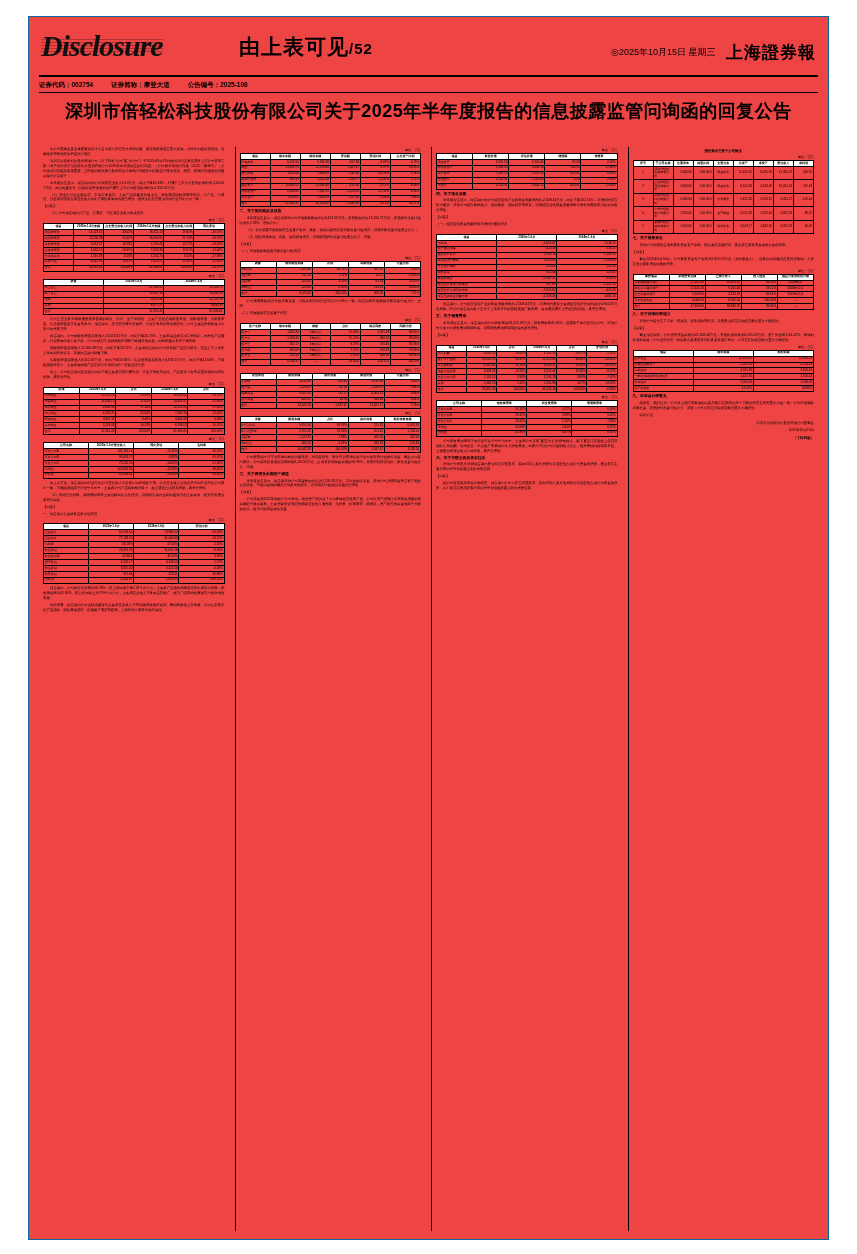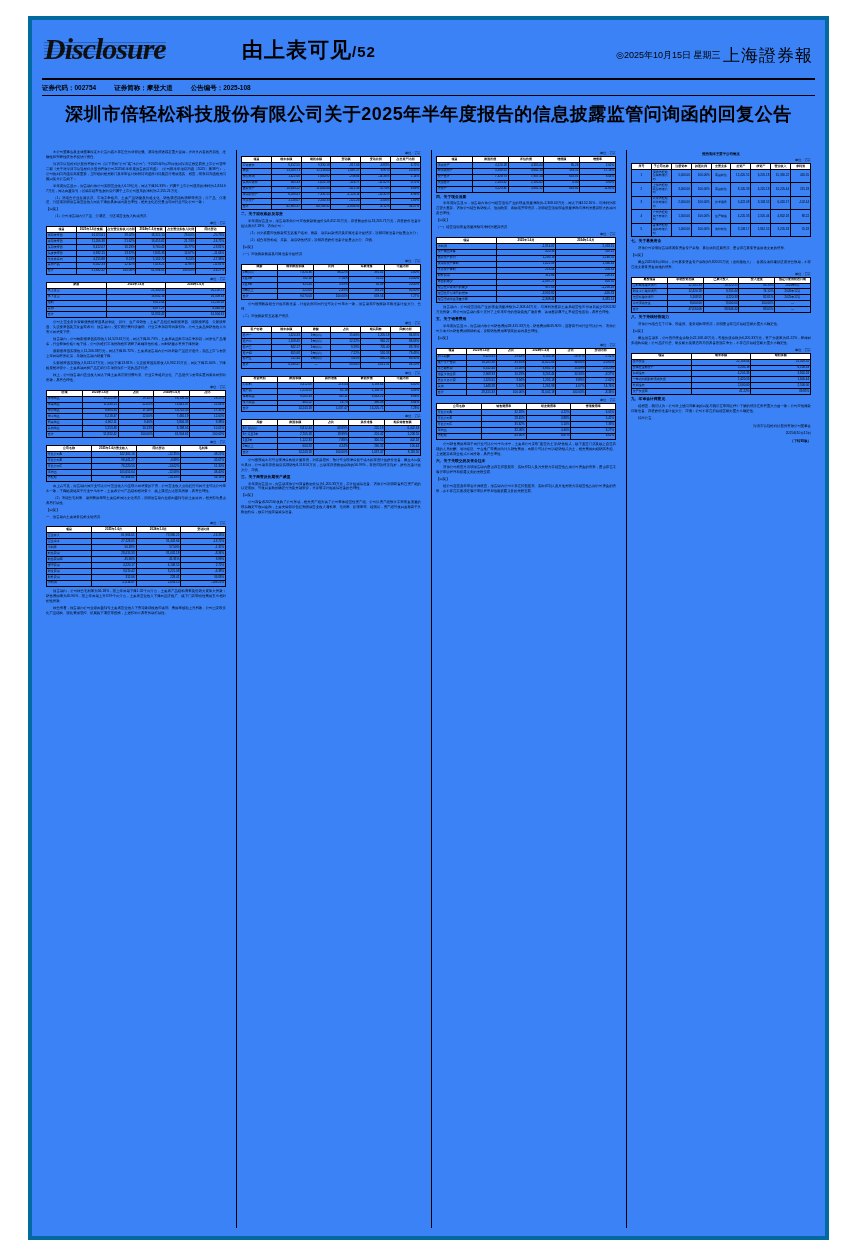--- a/index.html
+++ b/index.html
@@ -3,21 +3,21 @@
 <meta charset="utf-8">
 <style>
   html,body{margin:0;padding:0;background:#8c8c8c;}
   body{font-family:"Liberation Sans","DejaVu Sans",sans-serif;}
   .page{
     width:857px;height:1254px;background:#ffffff;position:relative;overflow:hidden;
     box-sizing:border-box;
   }
   .sheet{
     position:absolute;left:28px;top:16px;right:28px;bottom:14px;
-    border:4px solid #0369a1;background:#3b82f6;box-sizing:border-box;
+    border:1px solid #0369a1;background:#ef4444;box-sizing:border-box;
   }
   
   .masthead{
     position:relative;height:48px;border-bottom:2px solid #000;margin:10px 10px 0 10px;
   }
   .disclosure{
     position:absolute;left:2px;top:2px;font-family:"Liberation Serif","DejaVu Serif",serif;
     font-weight:bold;font-style:italic;font-size:30px;letter-spacing:-1px;color:#111;
   }
   .disclosure::after{
@@ -26,24 +26,24 @@
     opacity:.25;pointer-events:none;
   }
   .mast-cn{
     position:absolute;left:200px;top:6px;font-size:21px;font-weight:bold;color:#000;
     letter-spacing:1px;
   }
   .mast-cn .pg{font-size:15px;font-weight:bold;}
   .mast-right{
     position:absolute;right:2px;top:14px;font-size:9px;color:#000;text-align:right;
   }
-  .mast-date{display:inline-block;vertical-align:middle;margin-right:0;}
+  .mast-date{display:inline-block;vertical-align:middle;margin-right:8px;}
   .mast-logo{
     display:inline-block;vertical-align:middle;font-family:"Liberation Serif",serif;
-    font-weight:normal;font-size:17px;letter-spacing:1px;
+    font-weight:bold;font-size:17px;letter-spacing:1px;
   }
   
   .codeline{
     margin:4px 10px 0 10px;font-size:6.5px;color:#000;border-bottom:1px solid #000;
     padding-bottom:2px;display:flex;gap:18px;
   }
   .codeline b{font-weight:bold;}
   .title{
     margin:6px 10px 4px 10px;text-align:center;font-size:18px;font-weight:bold;color:#000;
     letter-spacing:.5px;

